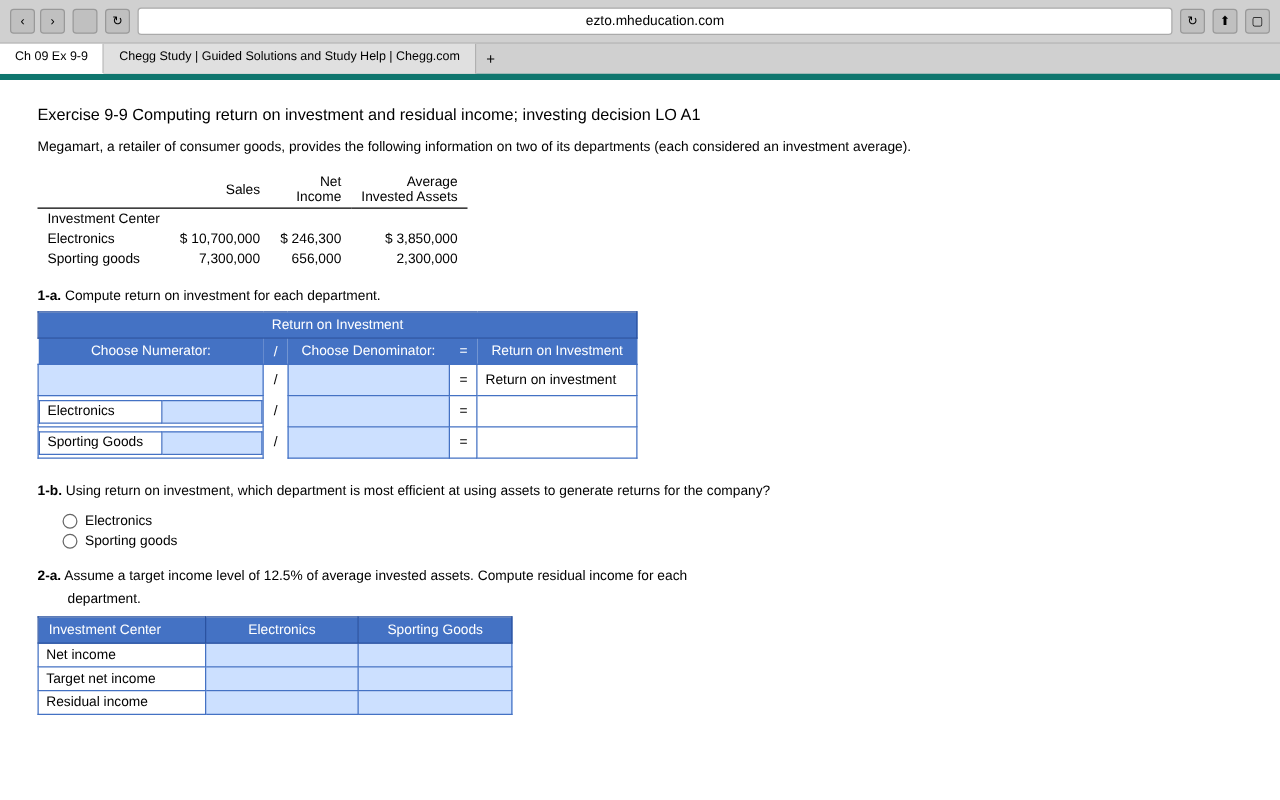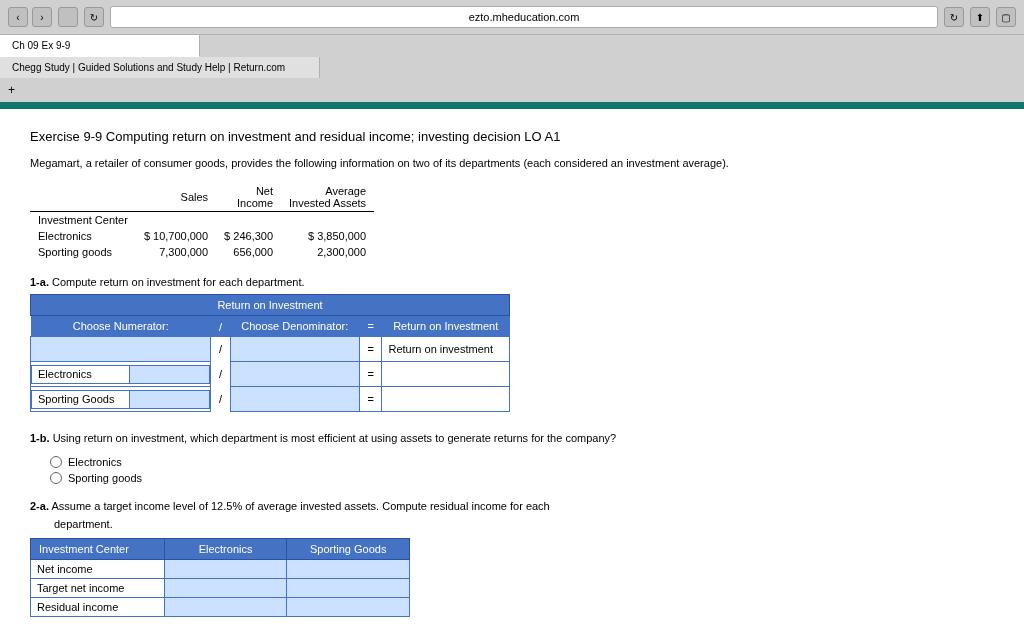--- a/index.html
+++ b/index.html
@@ -56,23 +56,22 @@
       cursor: pointer;
       font-size: 10px;
       display: flex; align-items: center; justify-content: center;
     }
 
     
     .browser-tabs {
       display: flex;
       background: #d0d0d0;
       padding: 0;
-      border-bottom: 7px solid #0f766e;
+      border-bottom: 5px solid #0f766e;
       position: relative;
-      flex-direction: column;
     }
     .tab {
       padding: 5px 12px;
       font-size: 10px;
       border-right: 1px solid #b0b0b0;
       cursor: pointer;
       background: #e0e0e0;
       max-width: 200px;
       white-space: nowrap;
       overflow: hidden;
@@ -251,21 +250,21 @@
     <div class="reload-btn">↻</div>
     <div class="nav-btn">⬆</div>
     <div class="nav-btn">▢</div>
   </div>
 
   <div class="browser-tabs">
     <div class="tab active">
       <span>Ch 09 Ex 9-9</span>
     </div>
     <div class="tab" style="max-width:320px;">
-      <span>Chegg Study | Guided Solutions and Study Help | Return.com</span>
+      <span>Chegg Study | Guided Solutions and Study Help | Chegg.com</span>
     </div>
     <div class="tab-add">+</div>
   </div>
 
   <div class="page-content">
 
     <div class="page-title">Exercise 9-9 Computing return on investment and residual income; investing decision LO A1</div>
 
     <div class="description">Megamart, a retailer of consumer goods, provides the following information on two of its departments (each considered an investment average).</div>
 

